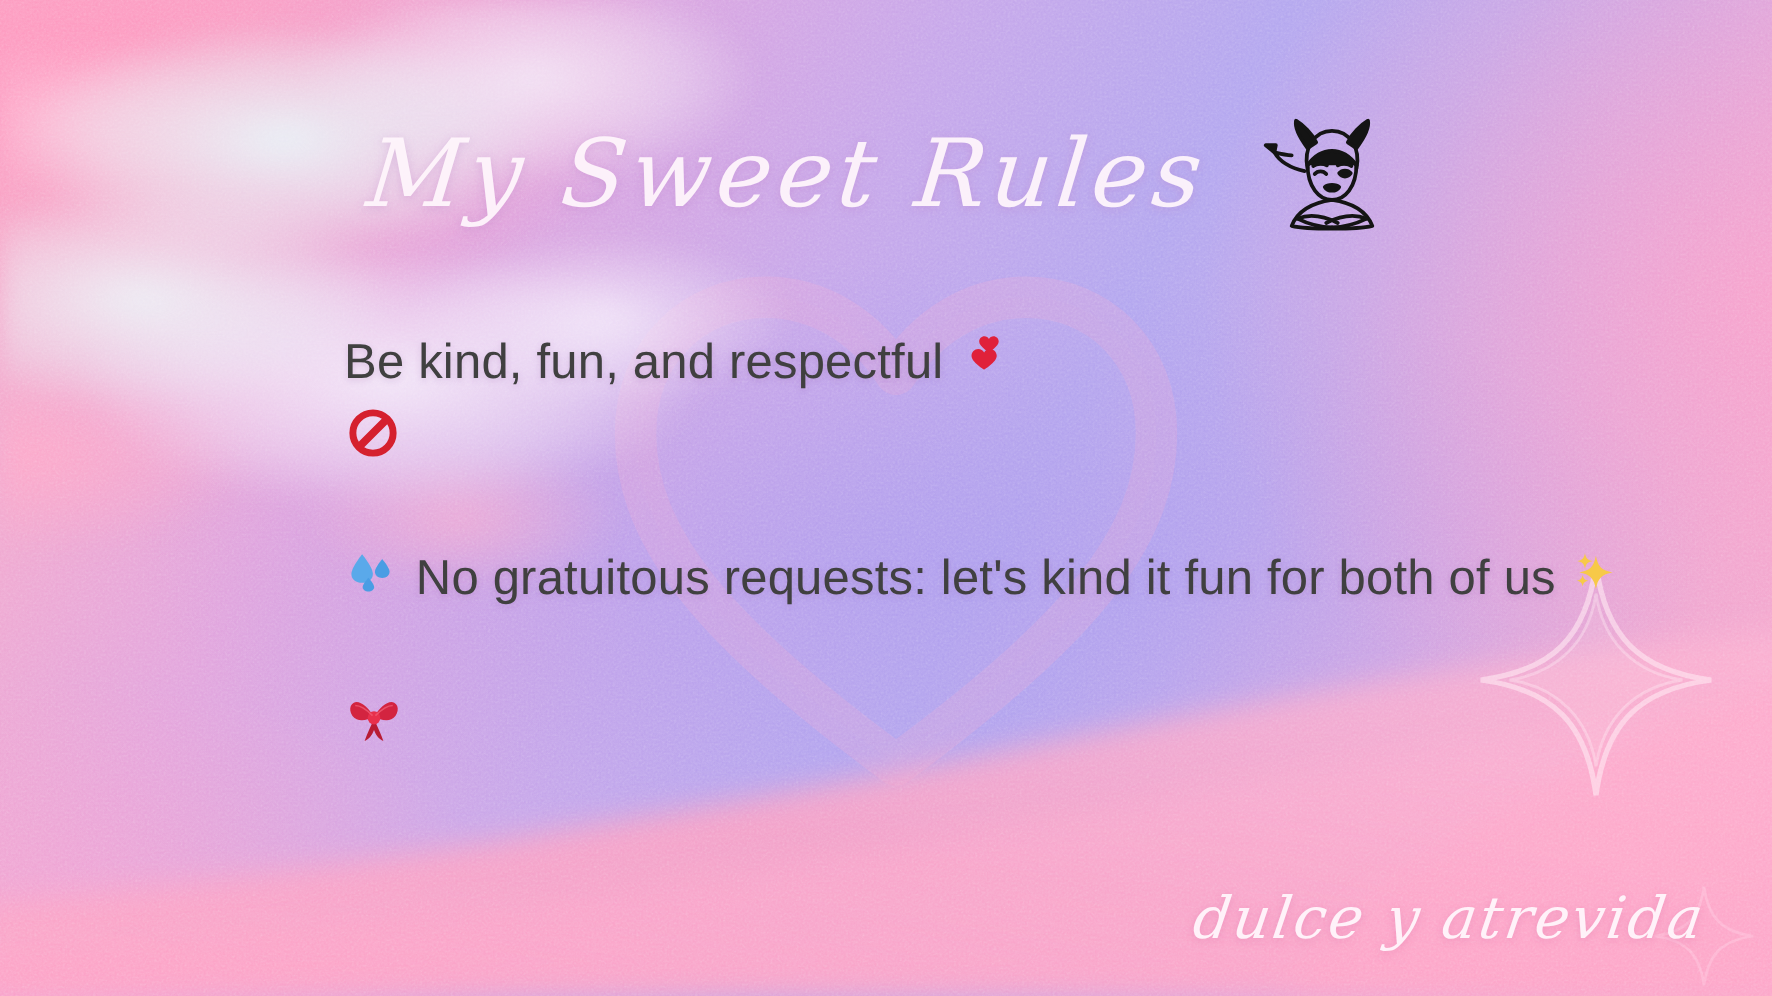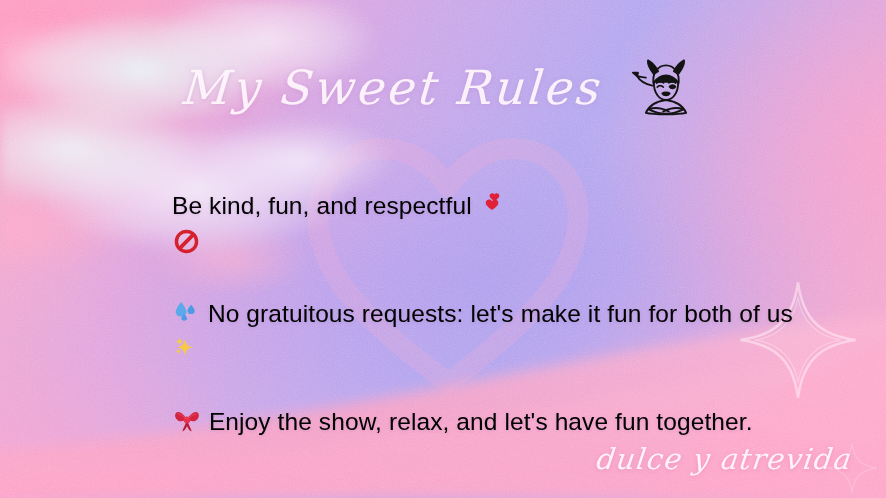--- a/index.html
+++ b/index.html
@@ -130,23 +130,23 @@
     color: rgba(255,246,252,0.93);
     text-shadow: 0 1px 5px rgba(190,130,200,0.35);
     white-space: nowrap;
     transform: skewX(-6deg);
   }
   #devil-icon { width: 72px; height: 70px; flex: 0 0 auto; }
 
   #rules-block {
     position: absolute;
     left: 172px;
-    top: 188px;
+    top: 164px;
     width: 650px;
-    color: #000000;
+    color: #404040;
     font-size: 24.5px;
     line-height: 36px;
     text-shadow: 0 1px 3px rgba(150,100,170,0.25);
     letter-spacing: 0.1px;
   }
   .rule-line {
     display: block;
     white-space: normal;
   }
   .emo {
@@ -278,34 +278,34 @@
                 <circle cx="18" cy="18" r="14.5" fill="none" stroke="#d5202e" stroke-width="5"></circle>
                 <rect x="15.2" y="1.6" width="5.6" height="32.8" rx="0.6" fill="#d5202e" transform="rotate(45 18 18)"></rect>
                 <circle cx="18" cy="18" r="10" fill="none" stroke="#ffffff" stroke-width="0"></circle>
               </svg></span></span><br>
 
       
       <span class="rule-line"><span class="emo"><svg width="25" height="25" viewBox="0 0 36 36" aria-hidden="true">
                 <path d="M13 3 C13 3 4 14 4 19.5 C4 24 8 27 13 27 C18 27 22 24 22 19.5 C22 14 13 3 13 3 Z" fill="#5aa9ea" transform="translate(-1,-1) scale(0.86)"></path>
                 <path d="M28 8 C28 8 22 15 22 18.5 C22 21.5 24.6 23.6 28 23.6 C31.4 23.6 34 21.5 34 18.5 C34 15 28 8 28 8 Z" fill="#4a9de4" transform="translate(0,-2) scale(0.88)"></path>
                 <path d="M23 24 C23 24 18.4 29 18.4 31.4 C18.4 33.5 20.4 35 23 35 C25.6 35 27.6 33.5 27.6 31.4 C27.6 29 23 24 23 24 Z" fill="#4a9de4" transform="translate(-6,-3) scale(0.9)"></path>
-              </svg></span><span> No gratuitous requests: let's make it fun for both of us </span><span class="emo"><svg width="25" height="25" viewBox="0 0 36 36" aria-hidden="true">
+              </svg></span><span> No gratuitous requests: let's kind it fun for both of us </span><span class="emo"><svg width="25" height="25" viewBox="0 0 36 36" aria-hidden="true">
                 <path d="M18 7 C19.6 16.4 23.2 20 32.6 21.6 C23.2 23.2 19.6 26.8 18 36.2 C16.4 26.8 12.8 23.2 3.4 21.6 C12.8 20 16.4 16.4 18 7 Z" fill="#f7c948" transform="translate(1,-3) scale(0.82)"></path>
                 <path d="M9 1 C9.8 5.2 11.2 6.6 15.4 7.4 C11.2 8.2 9.8 9.6 9 13.8 C8.2 9.6 6.8 8.2 2.6 7.4 C6.8 6.6 8.2 5.2 9 1 Z" fill="#f7c948" transform="translate(0,0) scale(0.88)"></path>
                 <path d="M9 22 C9.7 25.3 10.8 26.4 14.1 27.1 C10.8 27.8 9.7 28.9 9 32.2 C8.3 28.9 7.2 27.8 3.9 27.1 C7.2 26.4 8.3 25.3 9 22 Z" fill="#f7c948" transform="translate(-1,-1) scale(0.8)"></path>
               </svg></span></span><br>
 
       
       <span class="rule-line"><span class="emo"><svg width="26" height="26" viewBox="0 0 36 36" aria-hidden="true">
                 <path d="M18 16 C14 9 8 4 4 6 C0 8 1 15 6 17.5 C9 19 14 18 18 16 Z" fill="#d32440"></path>
                 <path d="M18 16 C22 9 28 4 32 6 C36 8 35 15 30 17.5 C27 19 22 18 18 16 Z" fill="#d32440"></path>
                 <path d="M18 17 C16 22 13 28 11.5 32.5 C14.5 31.5 16.5 29 18 25 C19.5 29 21.5 31.5 24.5 32.5 C23 28 20 22 18 17 Z" fill="#b81c34"></path>
                 <ellipse cx="18" cy="16.5" rx="4.4" ry="4.6" fill="#e8304c"></ellipse>
                 <path d="M5 8 C8 8 13 11 17 15" stroke="#ef5a72" stroke-width="1.1" fill="none" opacity="0.8"></path>
                 <path d="M31 8 C28 8 23 11 19 15" stroke="#ef5a72" stroke-width="1.1" fill="none" opacity="0.8"></path>
-              </svg></span><span> Enjoy the show, relax, and let's have fun together.</span></span>
+              </svg></span></span>
     </span>
       </div>
 
     <div id="signature">dulce y atrevida</div>
 
   </div>
 </div>
 
 </body></html>

